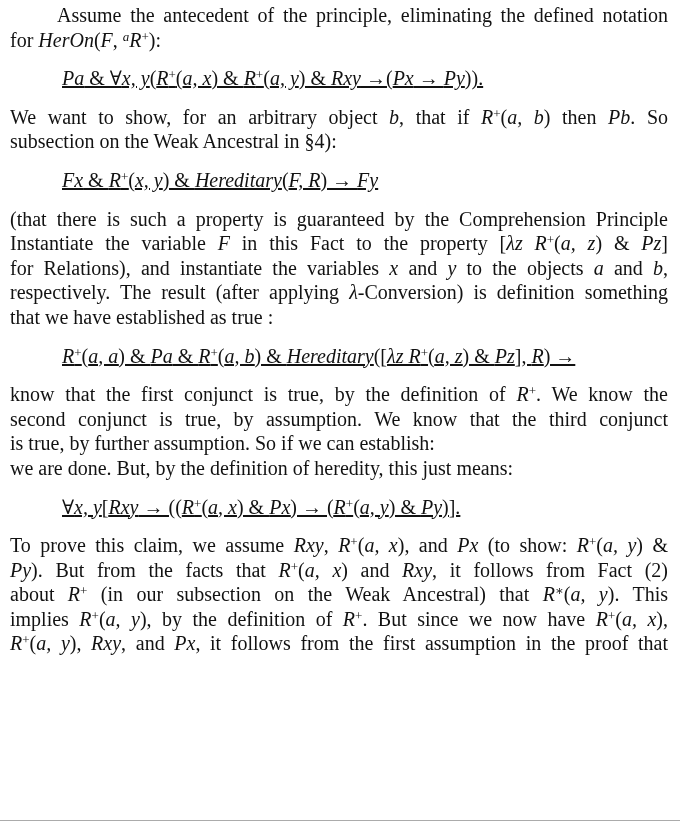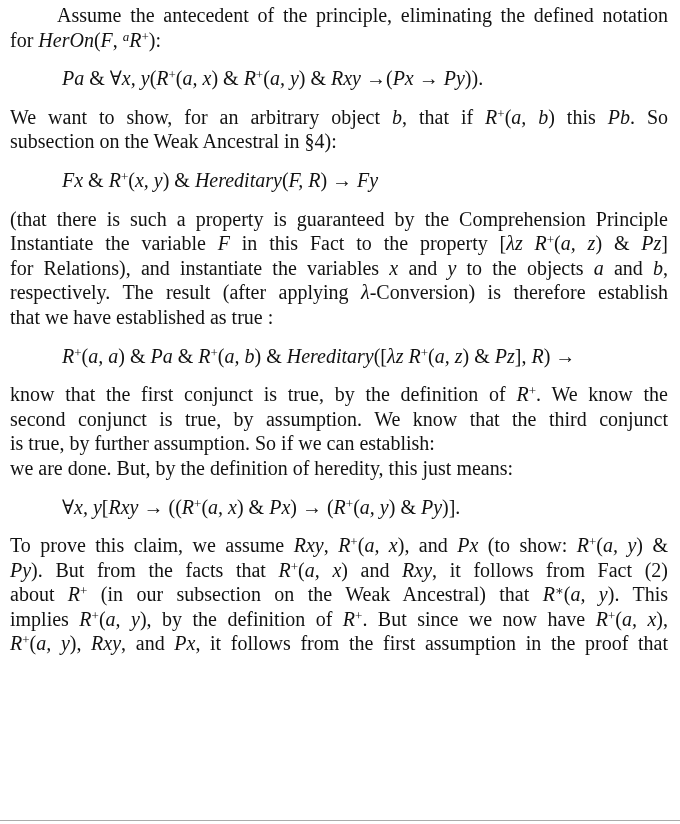--- a/index.html
+++ b/index.html
@@ -15,21 +15,21 @@
     line-height: 24.6px;
     padding: 3px 12px 0 10px;
     overflow: hidden;
   }
   .doc-body { width: 100%; }
   .para { margin: 0; }
   .para.findent .line:first-child { text-indent: 47px; }
   .line { min-height: 24.6px; white-space: normal; }
   .line.just { text-align: justify; text-align-last: justify; text-justify: inter-word; }
   .display { margin: 14px 0 14px 52px; }
-  .display .line { text-align: left; }
+  .display .line { text-align: left; text-decoration: underline; }
   .display .ind2 { padding-left: 12px; }
   .rm { font-style: normal; }
   .mi { font-style: italic; }
   .sup, .supi {
     font-size: 13px;
     vertical-align: 6px;
     line-height: 0;
   }
   .supi { font-style: italic; }
   .bottom-rule {
@@ -46,31 +46,31 @@
 <div class="page" style="color: rgb(18, 18, 18); background: rgb(255, 255, 255);">
   <div class="doc-body">
       <div class="para findent">
         <div class="line just"><span class="rm">Assume the antecedent of the principle, eliminating the defined notation</span></div>
         <div class="line"><span class="rm">for </span><span class="mi">HerOn</span><span class="rm">(</span><span class="mi">F</span><span class="rm">, </span><span class="supi">a</span><span class="mi">R</span><span class="sup">+</span><span class="rm">):</span></div>
       </div>
       <div class="display">
         <div class="line"><span class="mi">Pa</span><span class="rm"> &amp; ∀</span><span class="mi">x, y</span><span class="rm">(</span><span class="mi">R</span><span class="sup">+</span><span class="rm">(</span><span class="mi">a, x</span><span class="rm">) &amp; </span><span class="mi">R</span><span class="sup">+</span><span class="rm">(</span><span class="mi">a, y</span><span class="rm">) &amp; </span><span class="mi">Rxy</span><span class="rm"> →(</span><span class="mi">Px</span><span class="rm"> → </span><span class="mi">Py</span><span class="rm">)).</span></div>
       </div>
       <div class="para">
-        <div class="line just"><span class="rm">We want to show, for an arbitrary object </span><span class="mi">b</span><span class="rm">, that if </span><span class="mi">R</span><span class="sup">+</span><span class="rm">(</span><span class="mi">a, b</span><span class="rm">) this </span><span class="mi">Pb</span><span class="rm">. So</span></div>
+        <div class="line just"><span class="rm">We want to show, for an arbitrary object </span><span class="mi">b</span><span class="rm">, that if </span><span class="mi">R</span><span class="sup">+</span><span class="rm">(</span><span class="mi">a, b</span><span class="rm">) then </span><span class="mi">Pb</span><span class="rm">. So</span></div>
         <div class="line"><span class="rm">subsection on the Weak Ancestral in §4):</span></div>
       </div>
       <div class="display">
         <div class="line"><span class="mi">Fx</span><span class="rm"> &amp; </span><span class="mi">R</span><span class="sup">+</span><span class="rm">(</span><span class="mi">x, y</span><span class="rm">) &amp; </span><span class="mi">Hereditary</span><span class="rm">(</span><span class="mi">F, R</span><span class="rm">) → </span><span class="mi">Fy</span></div>
       </div>
       <div class="para">
         <div class="line just"><span class="rm">(that there is such a property is guaranteed by the Comprehension Principle</span></div>
         <div class="line just"><span class="rm">Instantiate the variable </span><span class="mi">F</span><span class="rm"> in this Fact to the property [</span><span class="mi">λz R</span><span class="sup">+</span><span class="rm">(</span><span class="mi">a, z</span><span class="rm">) &amp; </span><span class="mi">Pz</span><span class="rm">]</span></div>
         <div class="line just"><span class="rm">for Relations), and instantiate the variables </span><span class="mi">x</span><span class="rm"> and </span><span class="mi">y</span><span class="rm"> to the objects </span><span class="mi">a</span><span class="rm"> and </span><span class="mi">b</span><span class="rm">,</span></div>
-        <div class="line just"><span class="rm">respectively. The result (after applying </span><span class="mi">λ</span><span class="rm">-Conversion) is therefore establish</span></div>
+        <div class="line just"><span class="rm">respectively. The result (after applying </span><span class="mi">λ</span><span class="rm">-Conversion) is definition something</span></div>
         <div class="line"><span class="rm">that we have established as true :</span></div>
       </div>
       <div class="display">
         <div class="line"><span class="mi">R</span><span class="sup">+</span><span class="rm">(</span><span class="mi">a, a</span><span class="rm">) &amp; </span><span class="mi">Pa</span><span class="rm"> &amp; </span><span class="mi">R</span><span class="sup">+</span><span class="rm">(</span><span class="mi">a, b</span><span class="rm">) &amp; </span><span class="mi">Hereditary</span><span class="rm">([</span><span class="mi">λz R</span><span class="sup">+</span><span class="rm">(</span><span class="mi">a, z</span><span class="rm">) &amp; </span><span class="mi">Pz</span><span class="rm">], </span><span class="mi">R</span><span class="rm">) →</span></div>
       </div>
       <div class="para">
         <div class="line just"><span class="rm">know that the first conjunct is true, by the definition of </span><span class="mi">R</span><span class="sup">+</span><span class="rm">. We know the</span></div>
         <div class="line just"><span class="rm">second conjunct is true, by assumption. We know that the third conjunct</span></div>
         <div class="line"><span class="rm">is true, by further assumption. So if we can establish:</span></div>
       </div>

